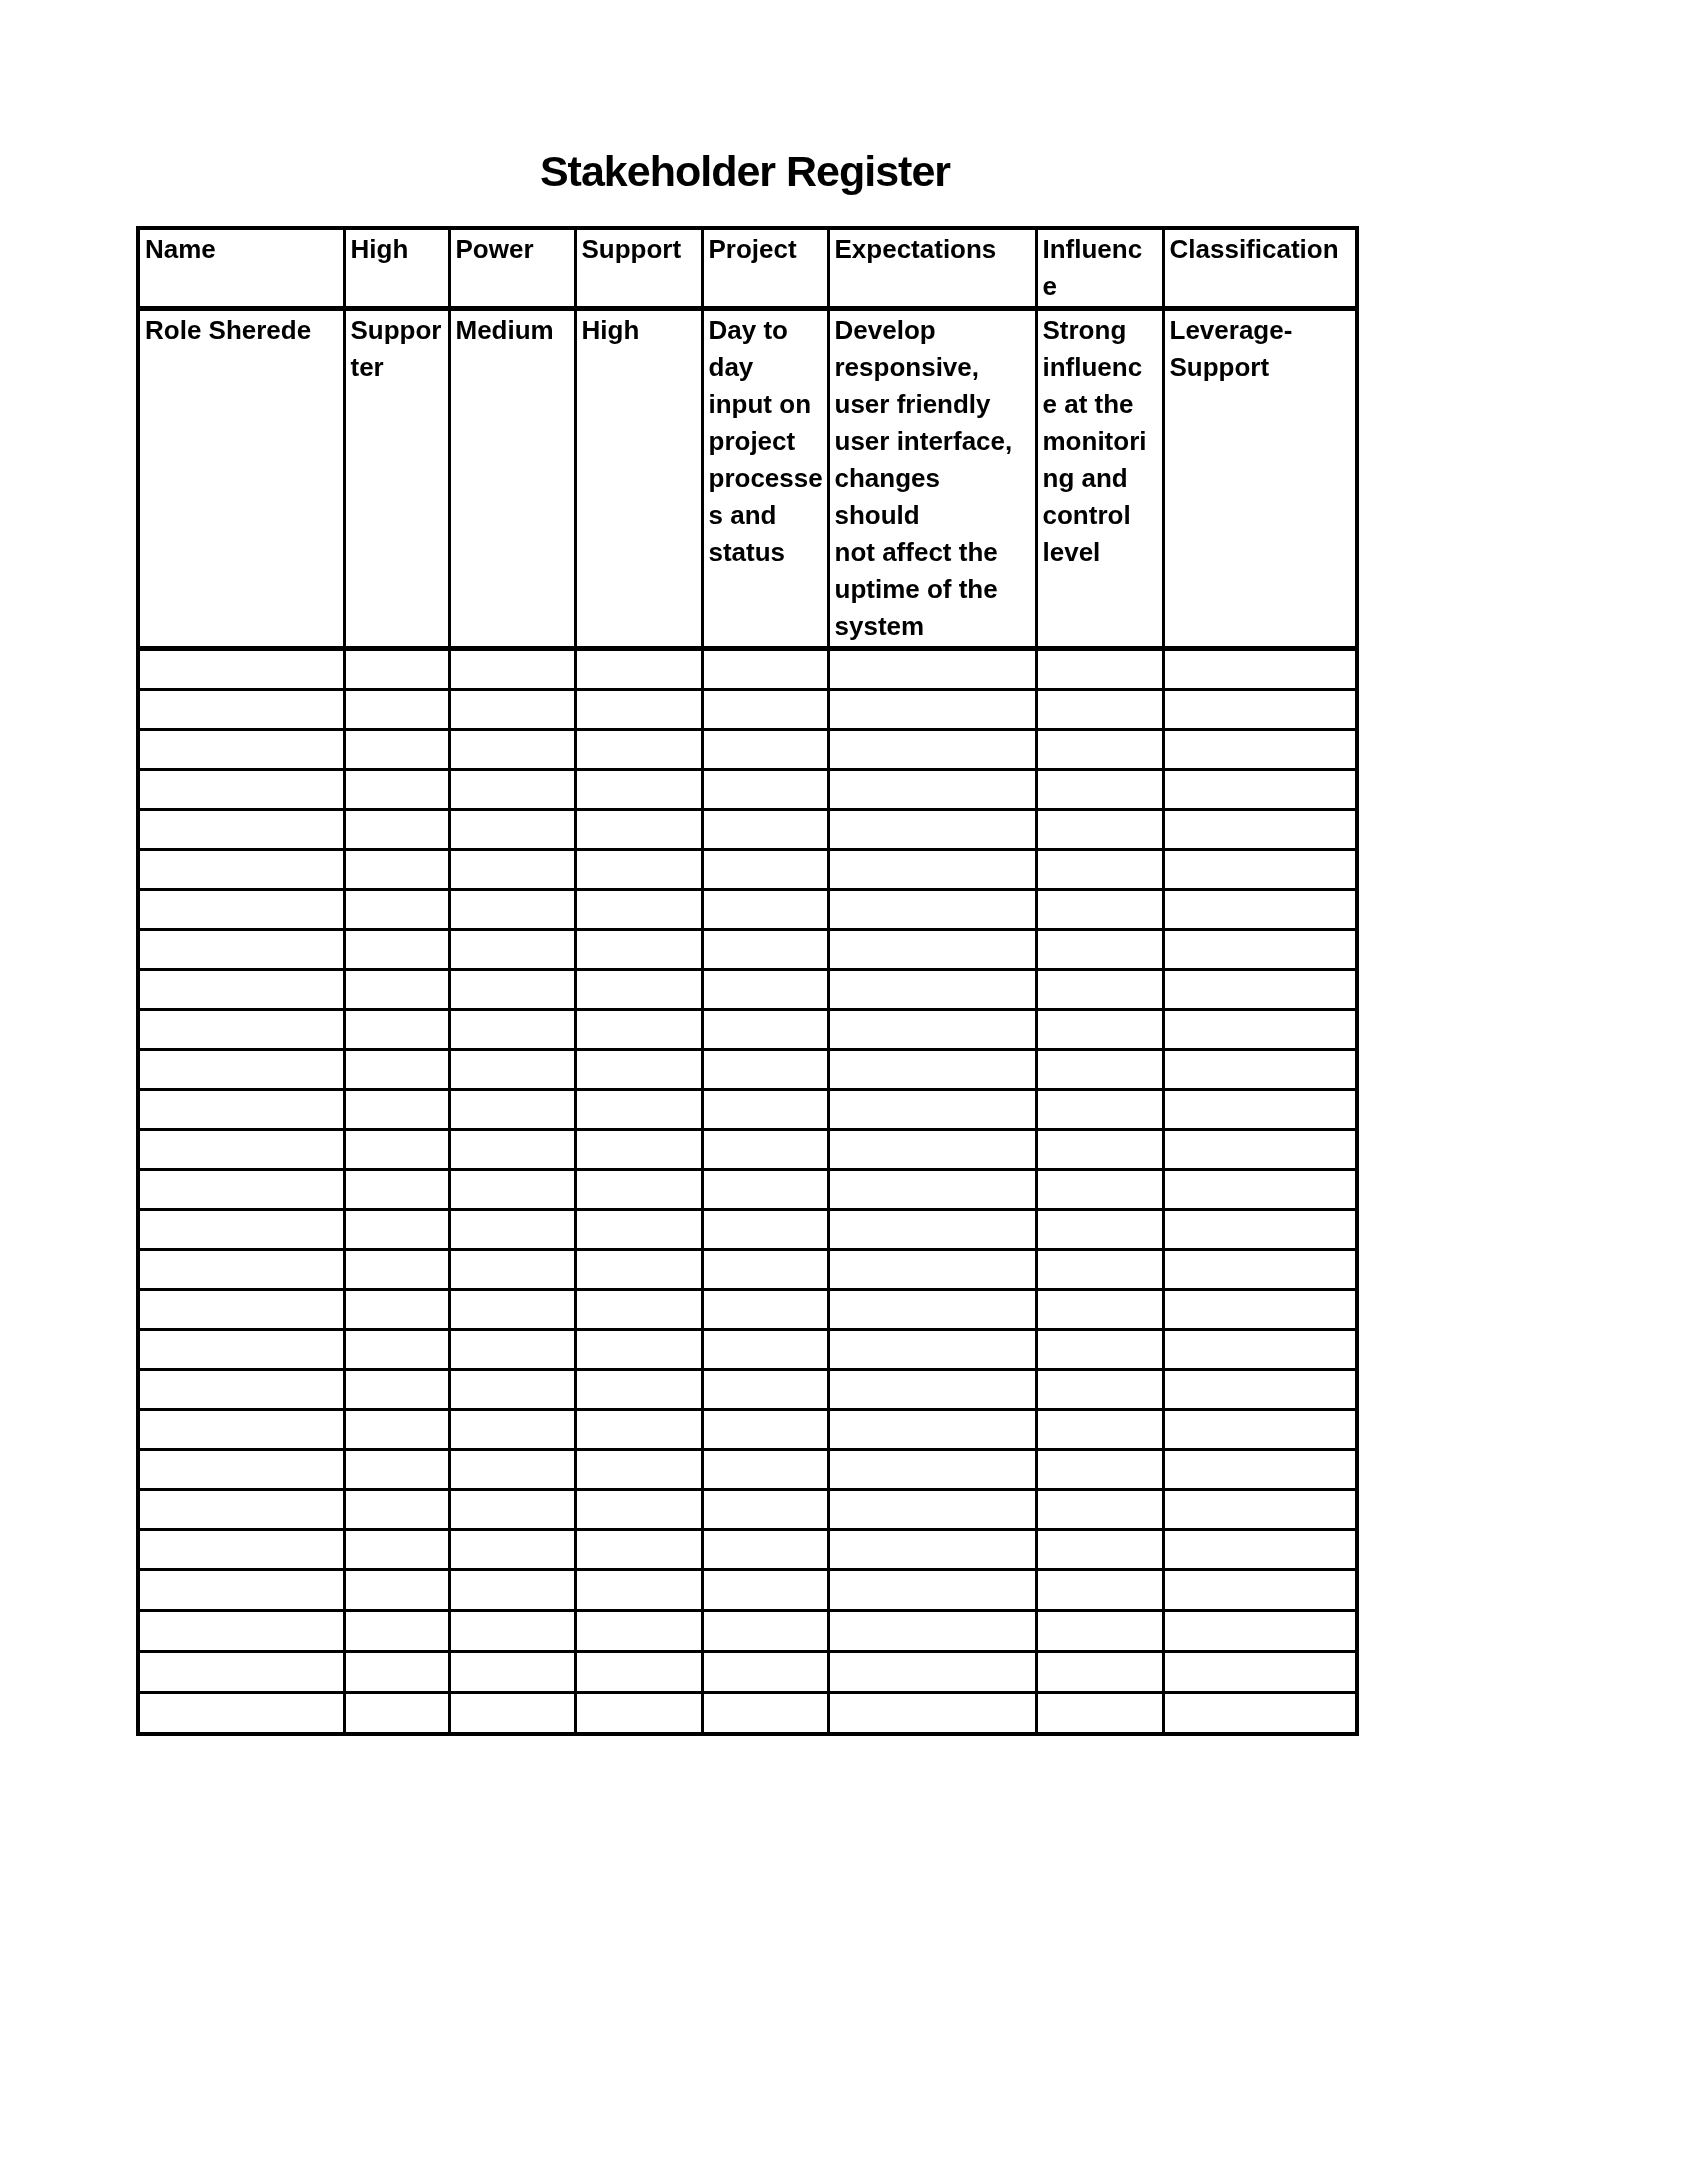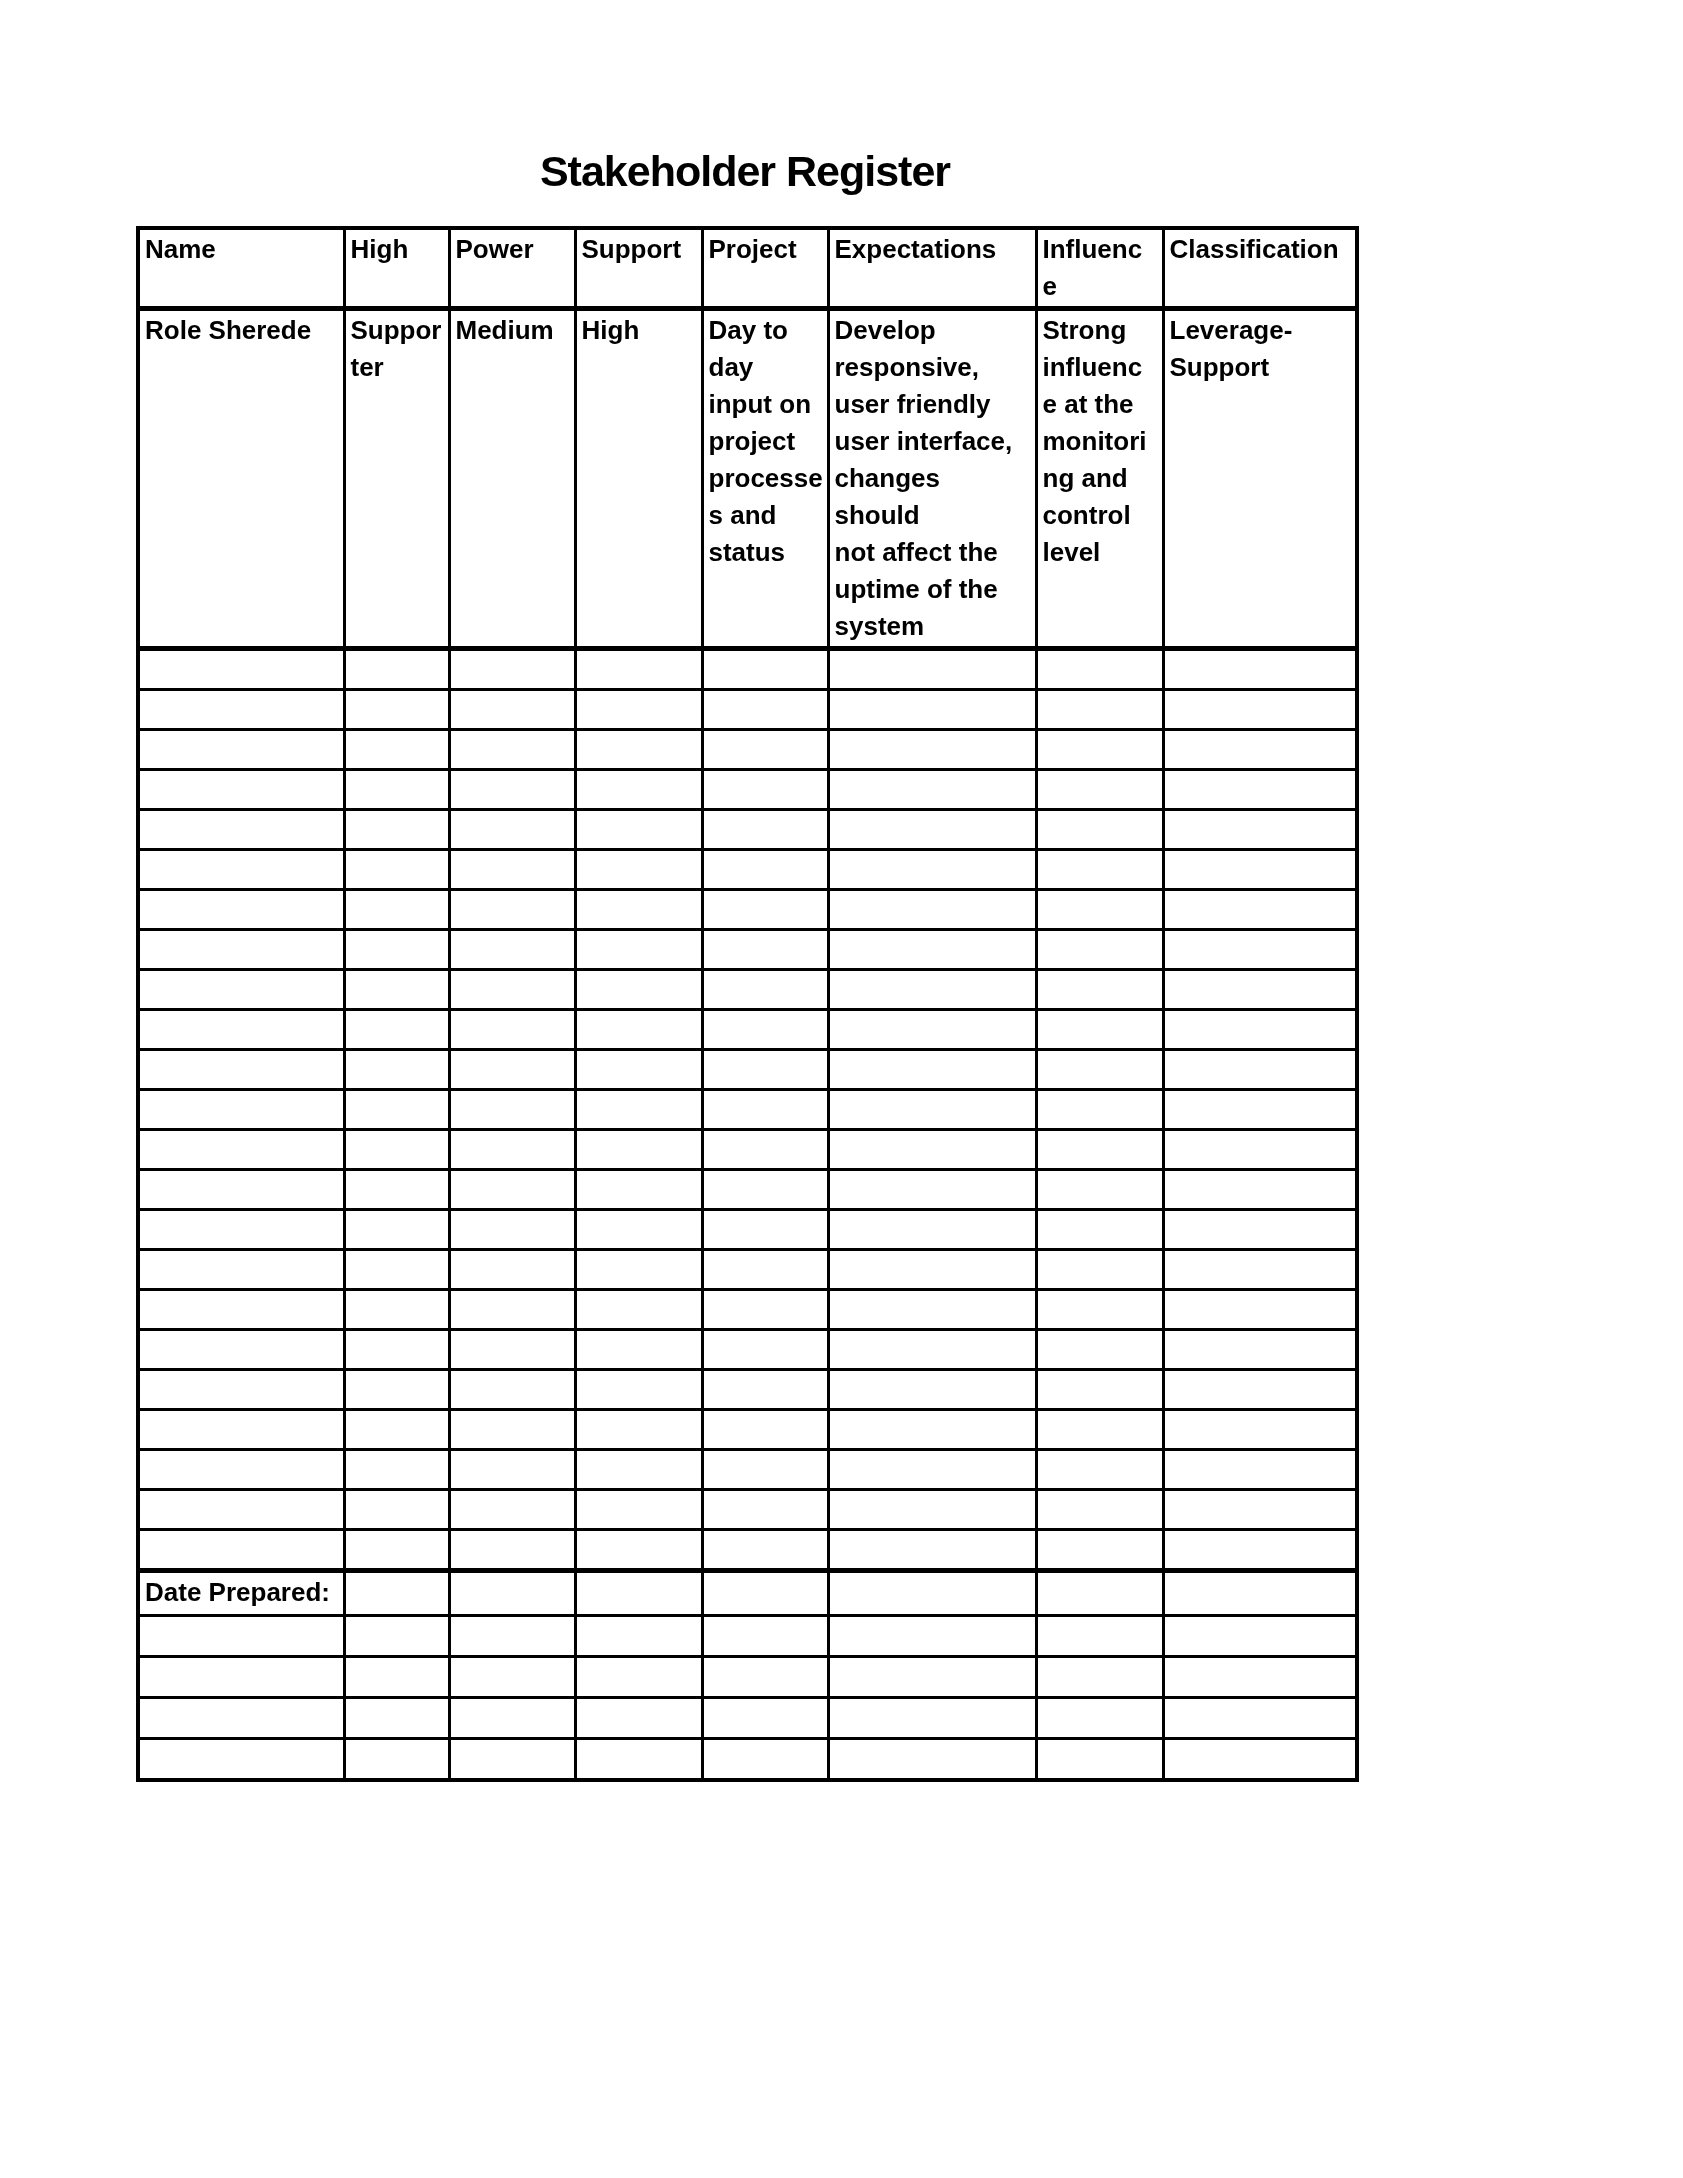--- a/index.html
+++ b/index.html
@@ -331,30 +331,20 @@
         <tr class="row-empty">
           <td></td>
           <td></td>
           <td></td>
           <td></td>
           <td></td>
           <td></td>
           <td></td>
           <td></td>
         </tr>
-        <tr class="row-label row-label-first">
-          <td>Date Prepared:</td>
-          <td></td>
-          <td></td>
-          <td></td>
-          <td></td>
-          <td></td>
-          <td></td>
-          <td></td>
-        </tr>
         <tr class="row-empty-bottom">
           <td></td>
           <td></td>
           <td></td>
           <td></td>
           <td></td>
           <td></td>
           <td></td>
           <td></td>
         </tr>

